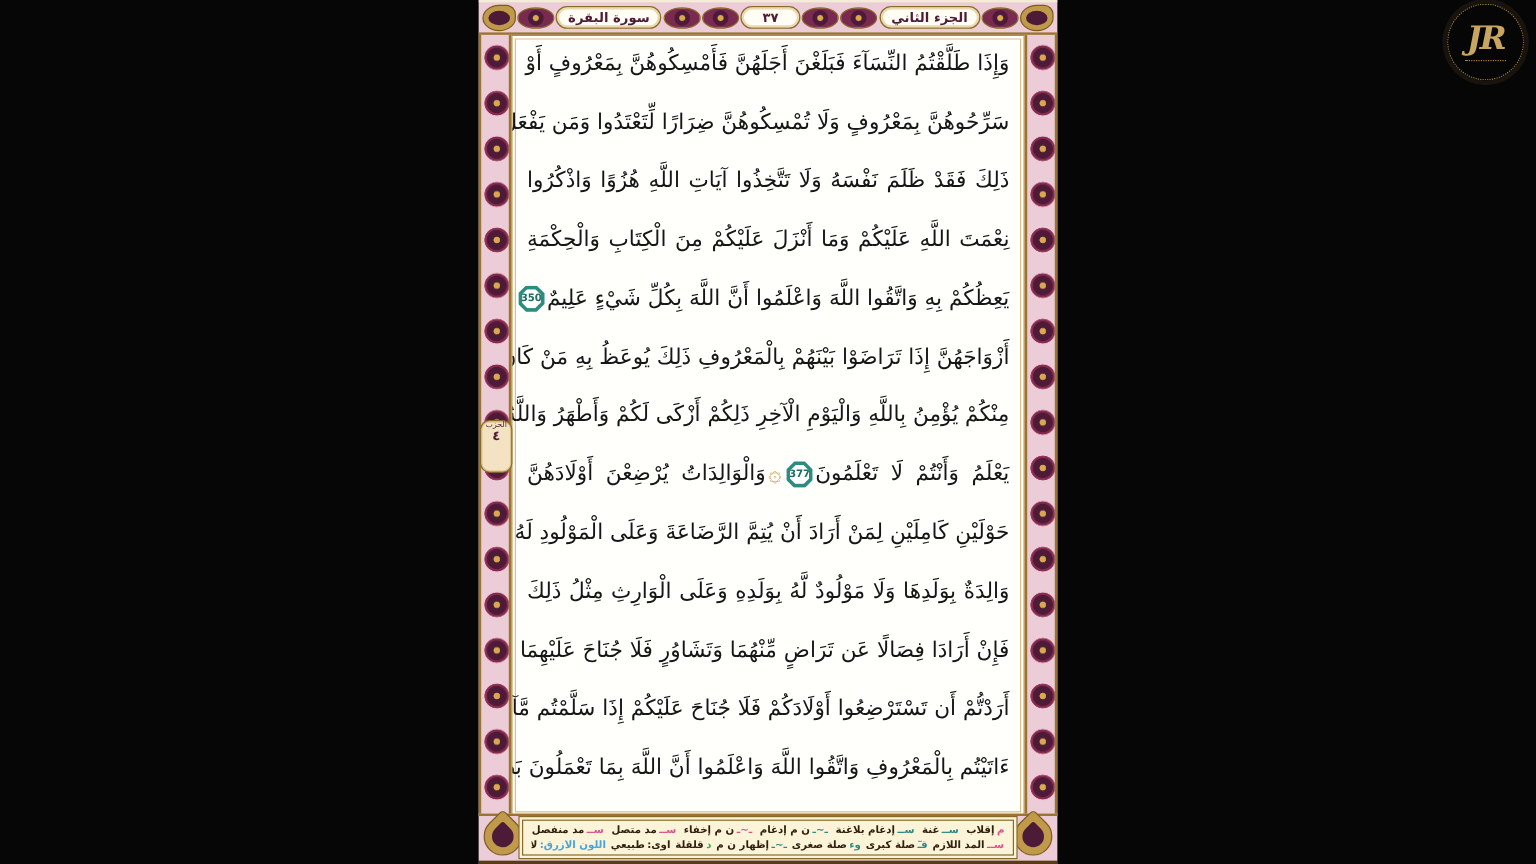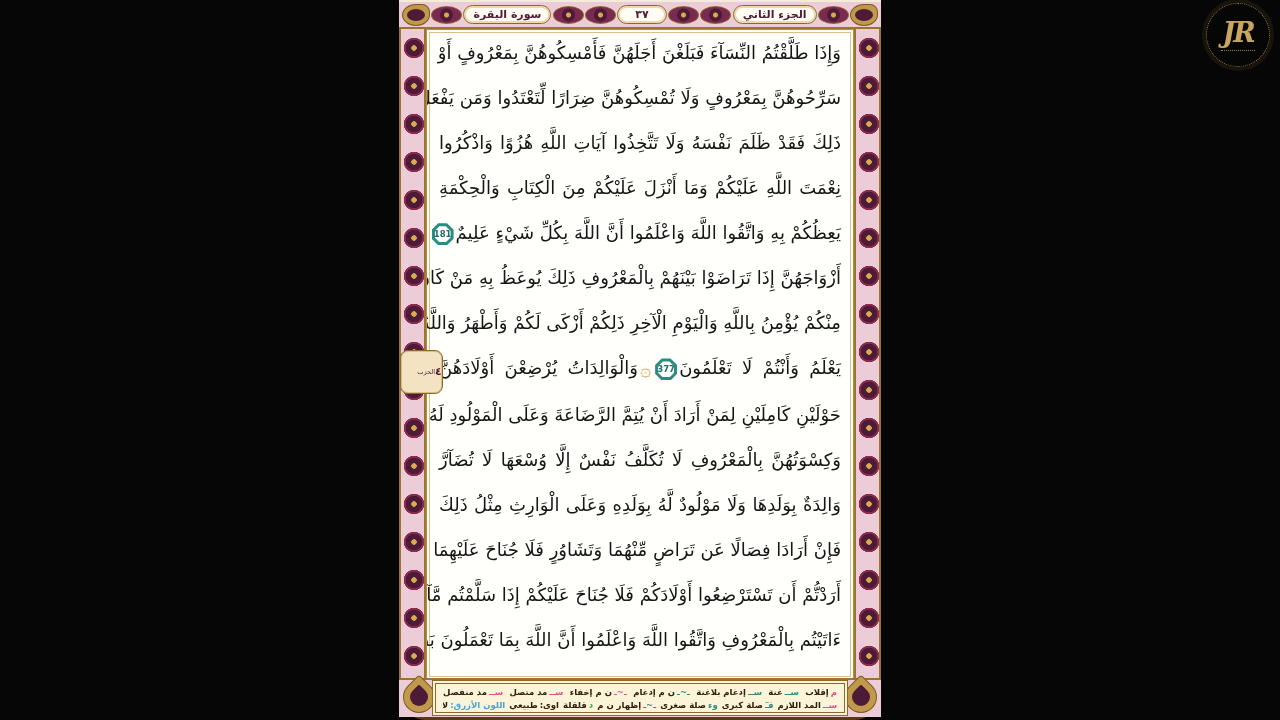--- a/index.html
+++ b/index.html
@@ -21,21 +21,21 @@
   }
   .logo .mono{
     font-family:"DejaVu Serif", serif;font-style:italic;font-weight:bold;
     font-size:27px;color:#c9a65f;line-height:1;letter-spacing:-2px;
   }
   .logo .ring-dot{width:34px;border-top:1px dotted #9d7f3e;margin-top:4px;}
 
   
   .page{
     position:absolute;left:399px;top:0;width:482px;height:720px;
-    background:#f2e2e7;box-sizing:border-box;border-bottom:3px solid #5a3a18;border-radius:27px;
+    background:#f2e2e7;box-sizing:border-box;border-bottom:3px solid #5a3a18;
   }
 
   
   .btop{
     position:absolute;top:0;left:0;right:0;height:29px;background:#ecccd6;
     border-top:2px solid #f5ecd8;border-bottom:2px solid #9a7430;
     display:flex;align-items:center;justify-content:space-between;
     padding:0 3px;box-sizing:border-box;z-index:3;
   }
   .cartouche{
@@ -75,22 +75,22 @@
     border:1px solid #7a5c22;transform:rotate(45deg);border-radius:4px 50% 50% 50%;z-index:3;
   }
   .heart::after{content:"";position:absolute;inset:6px;background:#4d1b38;border-radius:2px 50% 50% 50%;}
   .heart.bl{left:4px;}
   .heart.br{right:4px;}
 
   
   .hizb{
     position:absolute;left:1px;top:350px;width:25px;height:42px;
     background:#f3e3c3;border:1px solid #8a6a2a;border-radius:8px;
-    display:flex;flex-direction:row;align-items:center;justify-content:center;
-    color:#4e1c37;z-index:4;box-shadow:inset 0 0 0 1px #d9c08a;padding-left:16px;
+    display:flex;flex-direction:column;align-items:center;justify-content:flex-start;
+    color:#4e1c37;z-index:4;box-shadow:inset 0 0 0 1px #d9c08a;
   }
   .hizb .hl{font-size:6.5px;line-height:7px;}
   .hizb .hn{font-size:11px;font-weight:bold;line-height:12px;}
 
   
   .frame{
     position:absolute;top:29px;left:27px;right:27px;bottom:37px;
     background:#fffffc;border:1px solid #b98c3e;
     box-shadow:inset 0 0 0 2px #fffffc, inset 0 0 0 3px #d9c08a;
     box-sizing:border-box;padding:8px 12px 24px;
@@ -160,29 +160,28 @@
     <span class="hl">الحزب</span>
     <span class="hn">٤</span>
   </div>
 
   <div class="frame">
     <div class="qline"><span>وَإِذَا طَلَّقْتُمُ النِّسَآءَ فَبَلَغْنَ أَجَلَهُنَّ فَأَمْسِكُوهُنَّ بِمَعْرُوفٍ أَوْ</span></div>
     <div class="qline"><span>سَرِّحُوهُنَّ بِمَعْرُوفٍ وَلَا تُمْسِكُوهُنَّ ضِرَارًا لِّتَعْتَدُوا وَمَن يَفْعَلْ</span></div>
     <div class="qline"><span>ذَلِكَ فَقَدْ ظَلَمَ نَفْسَهُ وَلَا تَتَّخِذُوا آيَاتِ اللَّهِ هُزُوًا وَاذْكُرُوا</span></div>
     <div class="qline"><span>نِعْمَتَ اللَّهِ عَلَيْكُمْ وَمَا أَنْزَلَ عَلَيْكُمْ مِنَ الْكِتَابِ وَالْحِكْمَةِ</span></div>
     <div class="qline"><span>يَعِظُكُمْ بِهِ وَاتَّقُوا اللَّهَ وَاعْلَمُوا أَنَّ اللَّهَ بِكُلِّ شَيْءٍ عَلِيمٌ</span><span class="vmed">
-          <span class="vmedin">181</span>
+          <span class="vmedin">350</span>
         </span></div>
     <div class="qline"><span>أَزْوَاجَهُنَّ إِذَا تَرَاضَوْا بَيْنَهُمْ بِالْمَعْرُوفِ ذَلِكَ يُوعَظُ بِهِ مَنْ كَانَ</span></div>
     <div class="qline"><span>مِنْكُمْ يُؤْمِنُ بِاللَّهِ وَالْيَوْمِ الْآخِرِ ذَلِكُمْ أَزْكَى لَكُمْ وَأَطْهَرُ وَاللَّهُ</span></div>
     <div class="qline"><span>يَعْلَمُ وَأَنْتُمْ لَا تَعْلَمُونَ</span><span class="vmed">
           <span class="vmedin">377</span>
         </span><span class="rub">۞</span><span>وَالْوَالِدَاتُ يُرْضِعْنَ أَوْلَادَهُنَّ</span></div>
     <div class="qline"><span>حَوْلَيْنِ كَامِلَيْنِ لِمَنْ أَرَادَ أَنْ يُتِمَّ الرَّضَاعَةَ وَعَلَى الْمَوْلُودِ لَهُ رِزْقُهُنَّ</span></div>
-    <div class="qline"><span>وَكِسْوَتُهُنَّ بِالْمَعْرُوفِ لَا تُكَلَّفُ نَفْسٌ إِلَّا وُسْعَهَا لَا تُضَآرَّ</span></div>
     <div class="qline"><span>وَالِدَةٌ بِوَلَدِهَا وَلَا مَوْلُودٌ لَّهُ بِوَلَدِهِ وَعَلَى الْوَارِثِ مِثْلُ ذَلِكَ</span></div>
     <div class="qline"><span>فَإِنْ أَرَادَا فِصَالًا عَن تَرَاضٍ مِّنْهُمَا وَتَشَاوُرٍ فَلَا جُنَاحَ عَلَيْهِمَا وَإِنْ</span></div>
     <div class="qline"><span>أَرَدْتُّمْ أَن تَسْتَرْضِعُوا أَوْلَادَكُمْ فَلَا جُنَاحَ عَلَيْكُمْ إِذَا سَلَّمْتُم مَّآ</span></div>
     <div class="qline"><span>ءَاتَيْتُم بِالْمَعْرُوفِ وَاتَّقُوا اللَّهَ وَاعْلَمُوا أَنَّ اللَّهَ بِمَا تَعْمَلُونَ بَصِيرٌ</span></div>
   </div>
 
   <div class="bbottom"></div>
   <div class="heart bl"></div>
   <div class="heart br"></div>
 

